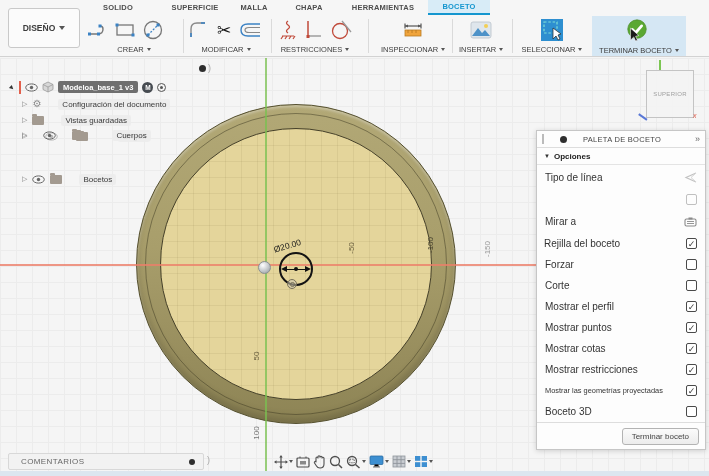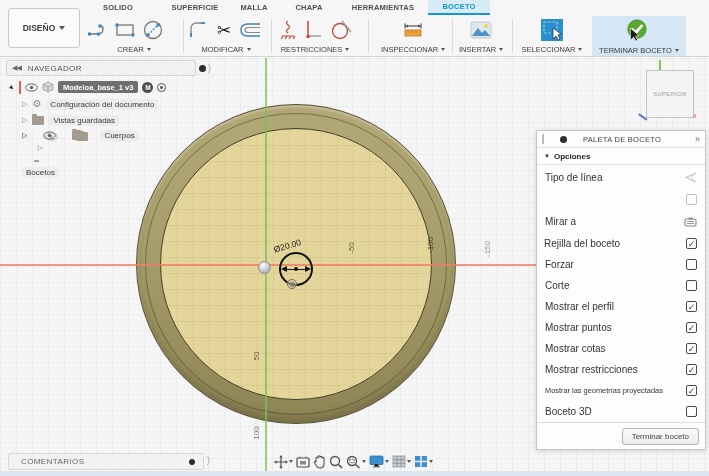--- a/index.html
+++ b/index.html
@@ -87,21 +87,21 @@
   .tri-open { font-size:7px; color:#333; transform:rotate(-45deg); display:inline-block; }
   .tri-closed { font-size:7px; color:#777; }
   .red-bar { width:2px; height:13px; background:#e2604c; }
   .root-pill { background:#6f6f6f; color:#fff; font-size:7.5px; font-weight:bold; border-radius:2px;
       padding:1.5px 5px; white-space:nowrap; }
   .m-badge { width:11px; height:11px; border-radius:50%; background:#474c52; color:#fff; font-size:6.5px;
       font-weight:bold; display:flex; align-items:center; justify-content:center; }
   .radio-ic { width:9px; height:9px; border:1px solid #555; border-radius:50%; position:relative; }
   .radio-ic::after { content:""; position:absolute; left:2px; top:2px; width:3px; height:3px; background:#555; border-radius:50%; }
   .tree-label { font-size:8px; color:#3a3a3a; background:rgba(236,236,236,.9); border-radius:2px;
-      padding:1px 4px; white-space:nowrap; }
+      padding:1px 4px; white-space:nowrap;margin-left:12px; }
   .gear-ic { font-size:10px; color:#8b8b8b; line-height:1; }
   .folder-ic { width:12px; height:9px; background:#a39a90; border-radius:1px; position:relative; }
   .folder-ic::before { content:""; position:absolute; left:0; top:-2px; width:5px; height:2px; background:#a39a90;
       border-radius:1px 1px 0 0; }
 
   
   .paleta { position:absolute; left:536px; top:130px; width:170px; background:#fdfdfd;
       border:1px solid #c6c6c6; box-shadow:0 1px 5px rgba(0,0,0,.16); z-index:25; display:flex; flex-direction:column; }
   .paleta-header { height:17px; border-bottom:1px solid #ddd; display:flex; align-items:center; padding:0 5px; gap:16px; }
   .paleta-grip { width:2px; height:10px; background:#bbb; }
@@ -310,24 +310,20 @@
     <div class="sk-constraint"></div>
 
     <div class="viewcube">
       <span class="viewcube-label">SUPERIOR</span>
     </div>
     <div class="vc-green"></div>
     <div class="vc-blue"></div>
     <div class="vc-x">x</div>
   </div>
 
-  <div class="nav-header">
-    <span class="chev">◀◀</span>
-    <span class="nav-title">NAVEGADOR</span>
-  </div>
   <div class="nav-handle">
     <span class="dot-ic"></span>
     <span class="paren">)</span>
   </div>
 
   <div class="tree-row" style="left:8px;top:80px;gap:4px;">
     <span class="tri-open">▼</span>
     <span class="red-bar"></span>
     <svg width="13" height="9" viewBox="0 0 13 9">
         <ellipse cx="6.5" cy="4.5" rx="5.8" ry="3.6" fill="none" stroke="#666" stroke-width="1"></ellipse>
@@ -363,21 +359,21 @@
   </div>
   <div class="tree-row" style="left:22px;top:128px;gap:16px;">
     <span class="tri-closed">▷</span>
     <svg width="13" height="9" viewBox="0 0 13 9">
         <ellipse cx="6.5" cy="4.5" rx="5.8" ry="3.6" fill="none" stroke="#666" stroke-width="1"></ellipse>
         <circle cx="6.5" cy="4.5" r="1.7" fill="#666"></circle>
       </svg>
     <span class="folder-ic"></span>
     <span class="tree-label">Cuerpos</span>
   </div>
-  <div class="tree-row" style="left:22px;top:144px;gap:5px;flex-direction:column;">
+  <div class="tree-row" style="left:22px;top:172px;gap:5px;">
     <span class="tri-closed">▷</span>
     <svg width="13" height="9" viewBox="0 0 13 9">
         <ellipse cx="6.5" cy="4.5" rx="5.8" ry="3.6" fill="none" stroke="#666" stroke-width="1"></ellipse>
         <circle cx="6.5" cy="4.5" r="1.7" fill="#666"></circle>
       </svg>
     <span class="folder-ic"></span>
     <span class="tree-label">Bocetos</span>
   </div>
 
   <div class="paleta">

